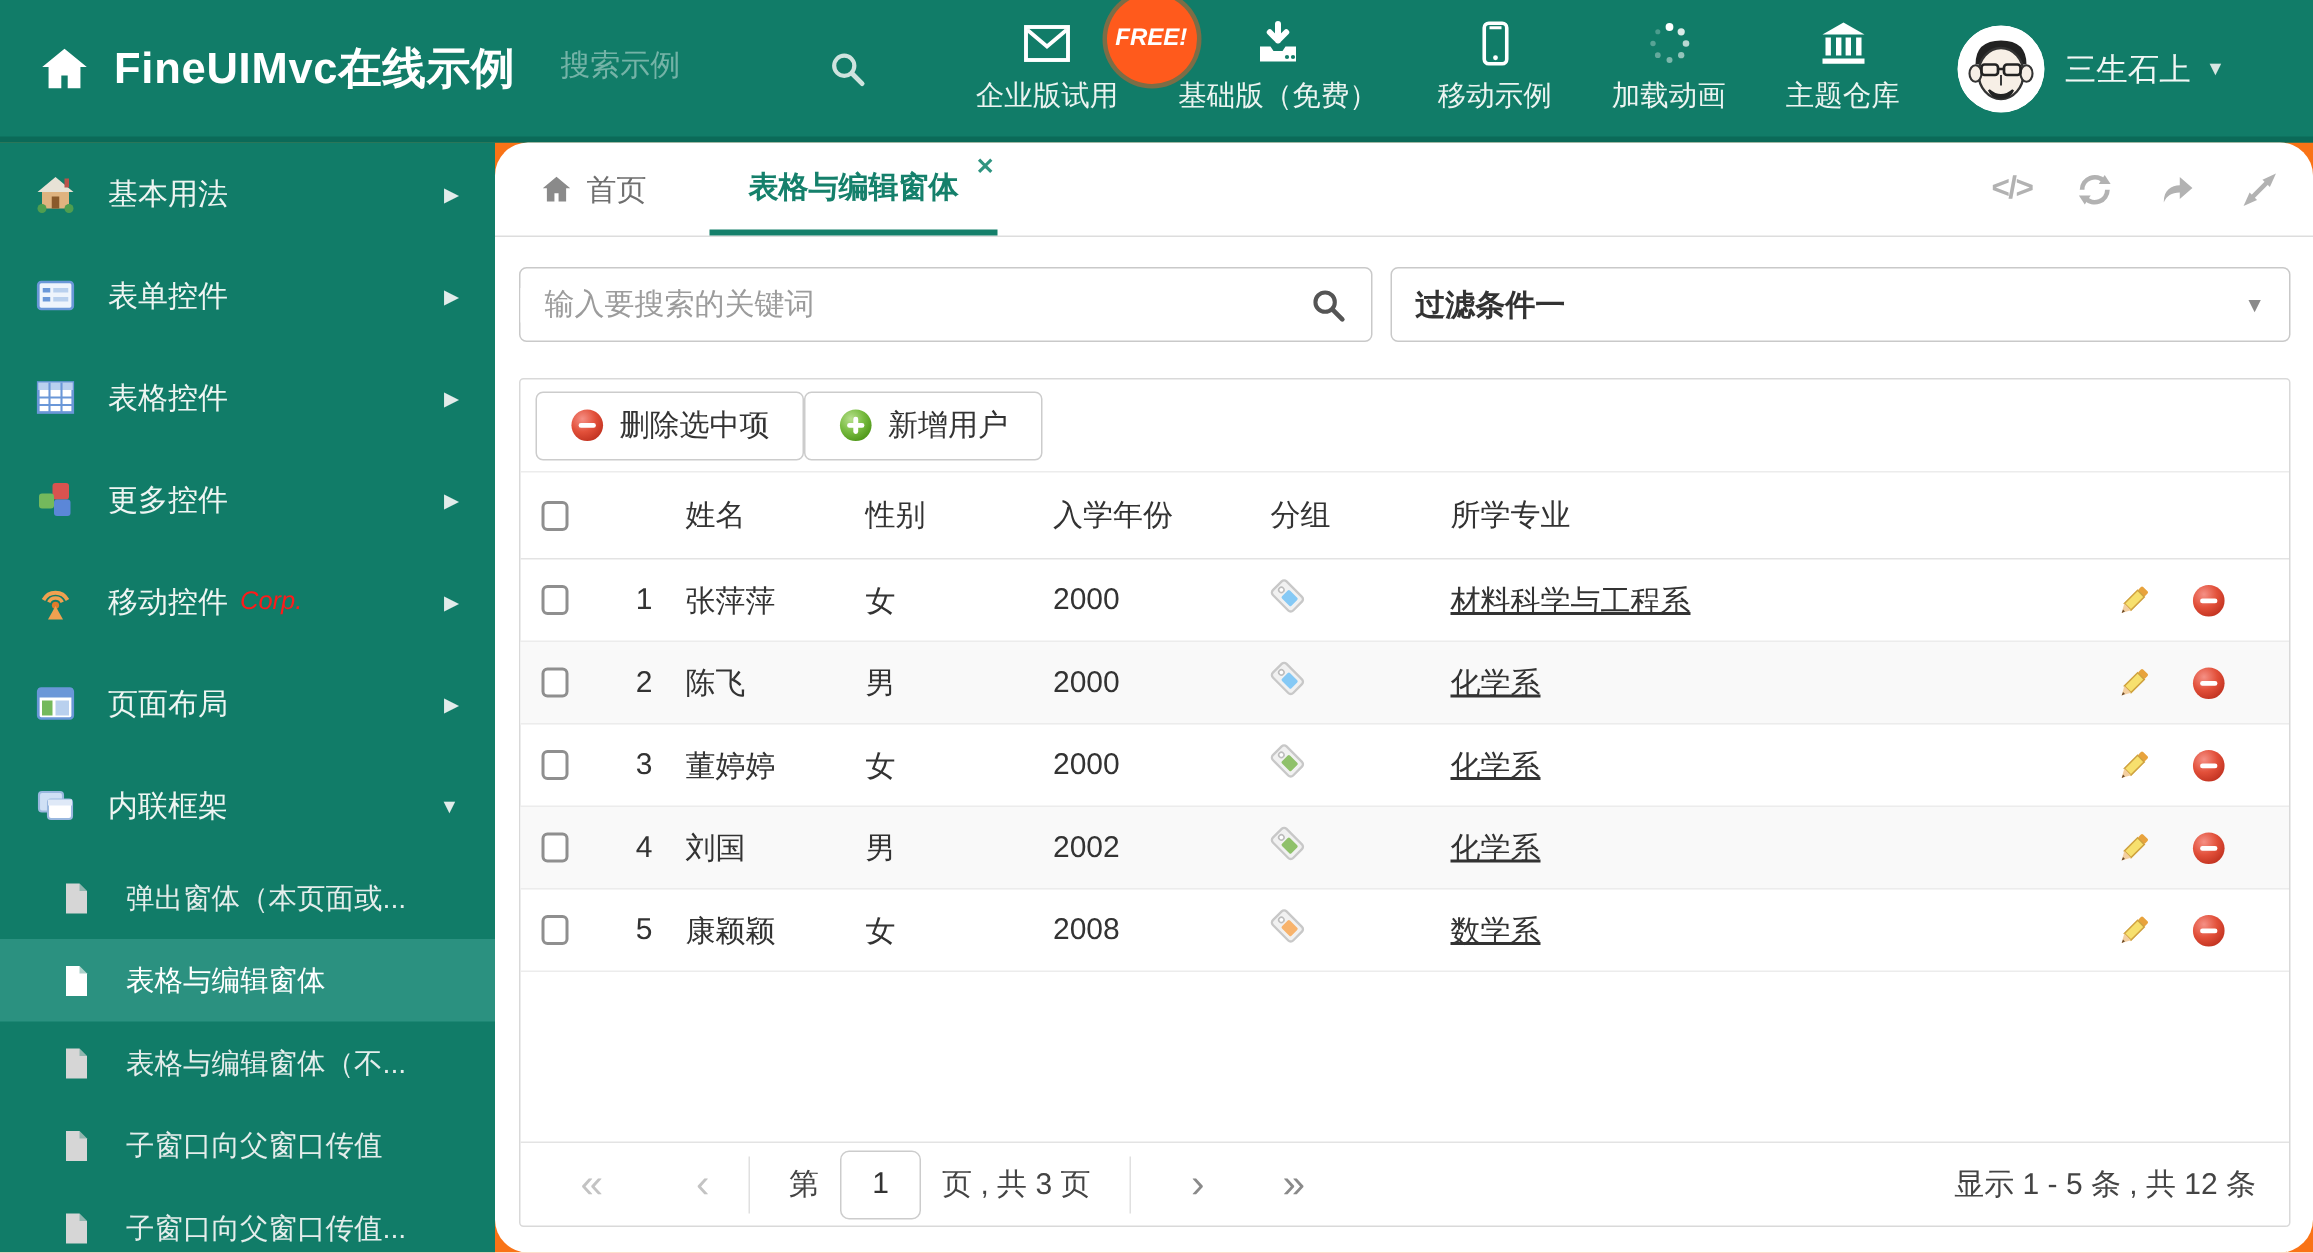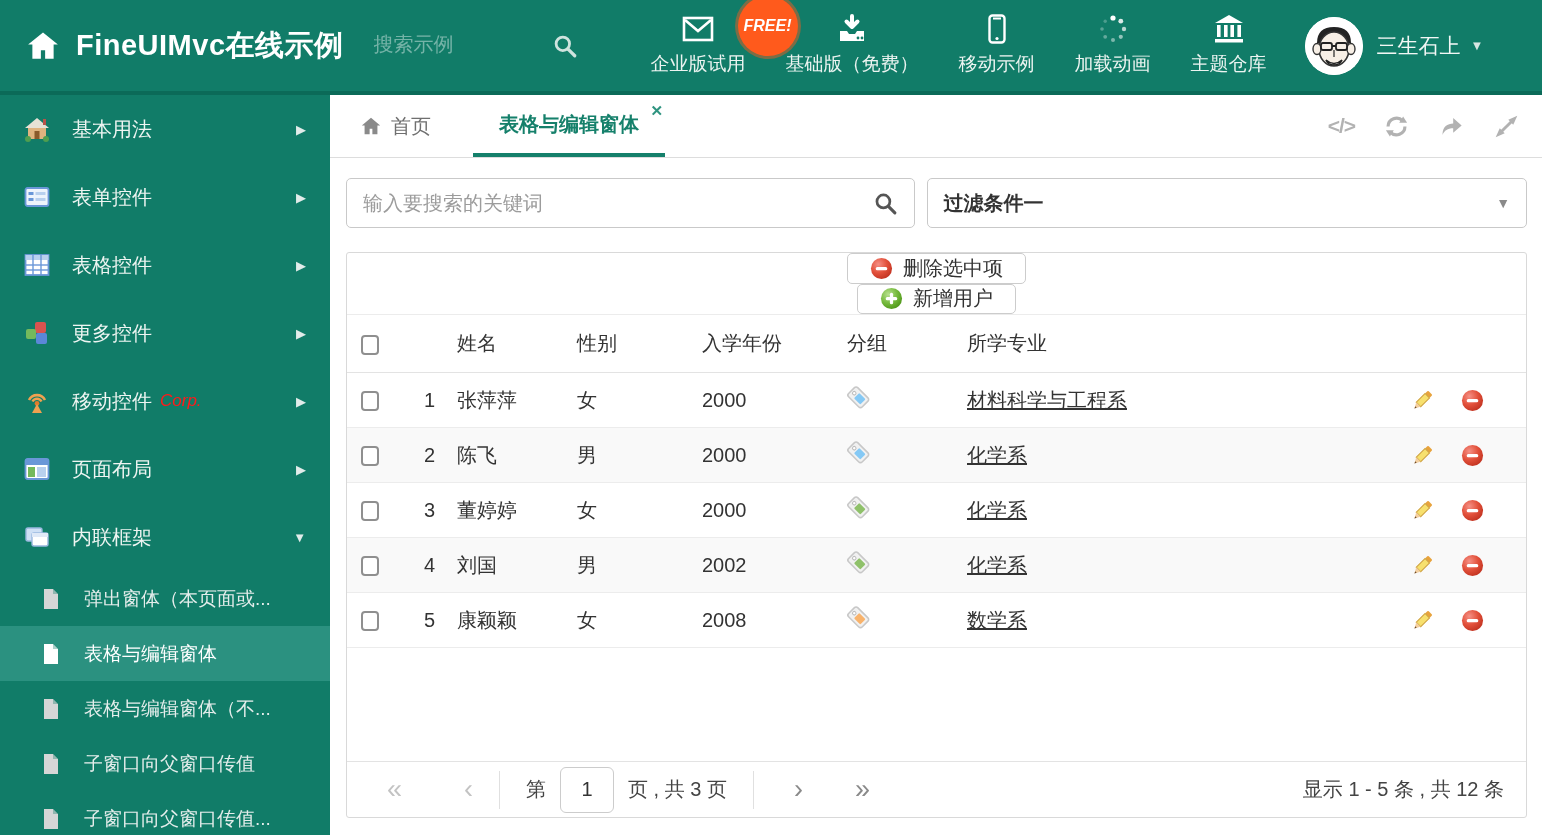--- a/index.html
+++ b/index.html
@@ -36,21 +36,21 @@
   .side-item .lbl { margin-left:22px; font-size:20px; color:#eef5f2; white-space:nowrap; }
   .side-item .badge { margin-left:8px; font-size:17px; color:#FF1A1A;font-style:italic; }
   .side-item .arrow { margin-left:auto; font-size:13px; color:#e2ecea; }
   .side-sub { height:55px; display:flex; align-items:center; padding-left:40px; cursor:pointer; color:#d6d6d6; }
   .side-sub .lbl { margin-left:22px; font-size:19px; color:#e4edeb; white-space:nowrap; }
   .side-sub.selected { background:#2B9180; color:#fff; }
   .side-sub.selected .lbl { color:#fff; }
   .side-sub svg { width:22px; height:22px; flex:none; }
 
   
-  .main { position:absolute; top:95px; left:330px; width:1212px; height:740px; background:#fff; }
+  .main { position:absolute; top:95px; left:330px; width:1212px; height:740px; background:#fff;border-radius:22px; }
 
   .tabbar { height:63px; border-bottom:1px solid #ddd; display:flex; align-items:stretch; padding-left:16px; }
   .tab { display:flex; align-items:center; gap:9px; padding:0 14px; font-size:20px; color:#6f6f6f; cursor:pointer; }
   .tab.active { margin-left:28px; padding:0 26px; color:#15806B; font-weight:bold;
                 border-bottom:4px solid #15806B; position:relative; }
   .tab-close { position:absolute; top:7px; right:2px; font-size:15px; font-weight:bold; color:#2F9480; cursor:pointer; }
   .tab-tools { margin-left:auto; display:flex; align-items:center; gap:28px; margin-right:22px; }
   .tool-ic { color:#b2b2b2; cursor:pointer; display:flex; align-items:center; }
   .tool-code { font-size:21px; font-weight:bold; letter-spacing:-1px; }
 
@@ -60,21 +60,21 @@
   .search-box input { flex:1; border:none; outline:none; font-size:20px; color:#333; padding:0 16px; font-family:inherit; }
   .search-box input::placeholder { color:#9c9c9c; }
   .search-box svg { margin-right:16px; flex:none; }
   .select-box { cursor:pointer; padding:0 16px;font-weight:bold; }
   .select-box .val { flex:1; font-size:20px; color:#333; }
   .select-box .caret { font-size:14px; color:#8a8a8a; }
 
   .panel { margin:24px 15px 0 16px; height:566px; border:1px solid #d9d9d9; border-radius:3px;
            display:flex; flex-direction:column; background:#fff; }
   .panel-toolbar { height:62px; display:flex; align-items:center; justify-content:flex-start;
-           padding:0 10px; border-bottom:1px solid #ececec;flex-direction:column; }
+           padding:0 10px; border-bottom:1px solid #ececec; }
   .btn { height:46px; background:#fff; border:1px solid #ccc; border-radius:5px; cursor:pointer;
          display:flex; align-items:center; gap:10px; padding:0 22px; font-size:20px; color:#333;
          font-family:inherit; }
 
   .trow { display:grid; grid-template-columns:48px 56px 120px 125px 145px 120px 420px 1fr;
           align-items:center; height:55px; border-bottom:1px solid #ececec; font-size:20px; color:#333; }
   .trow.thead { height:58px; border-bottom:1px solid #e3e3e3; }
   .trow.alt { background:#f9f9f9; }
   .c-check { padding-left:14px; }
   .checkbox { display:inline-block; width:18px; height:20px; border:2px solid #8f8f8f; border-radius:4px;

